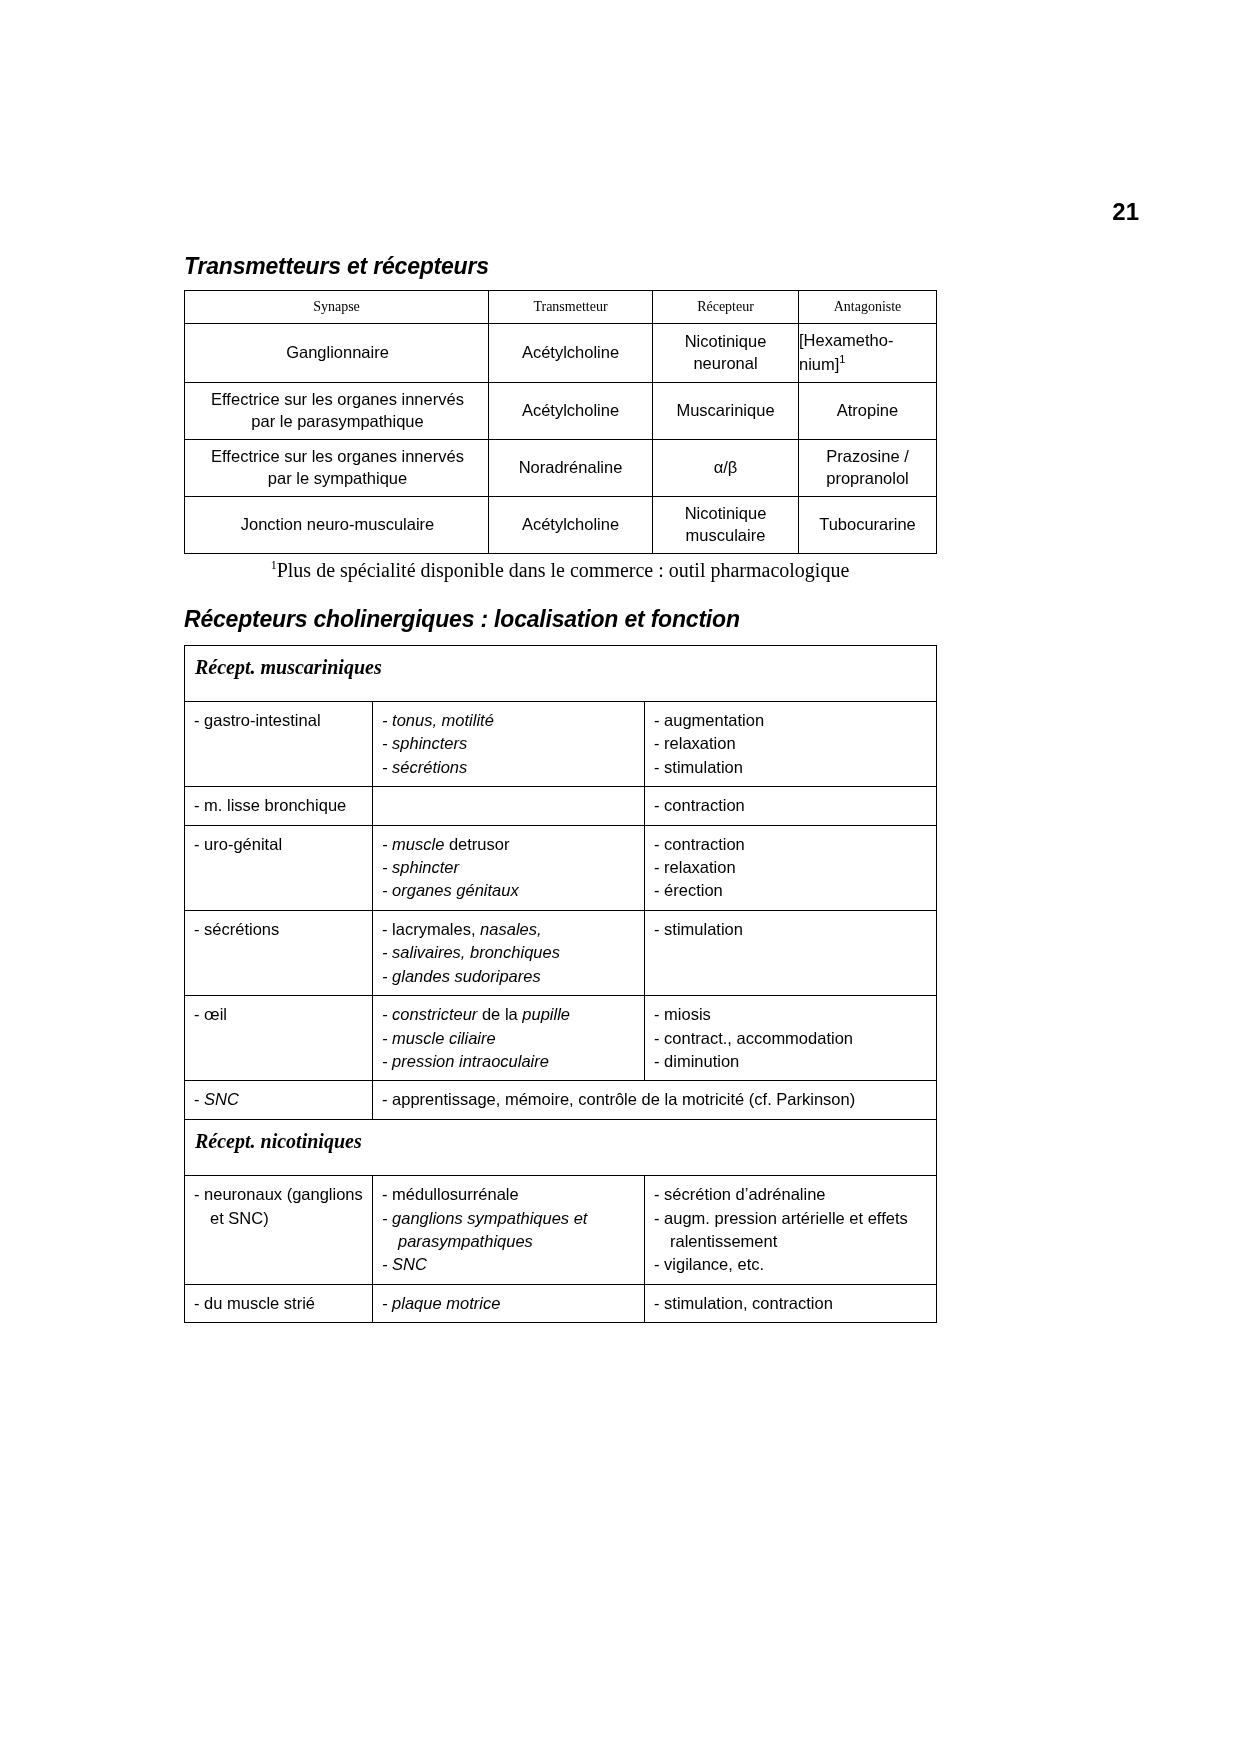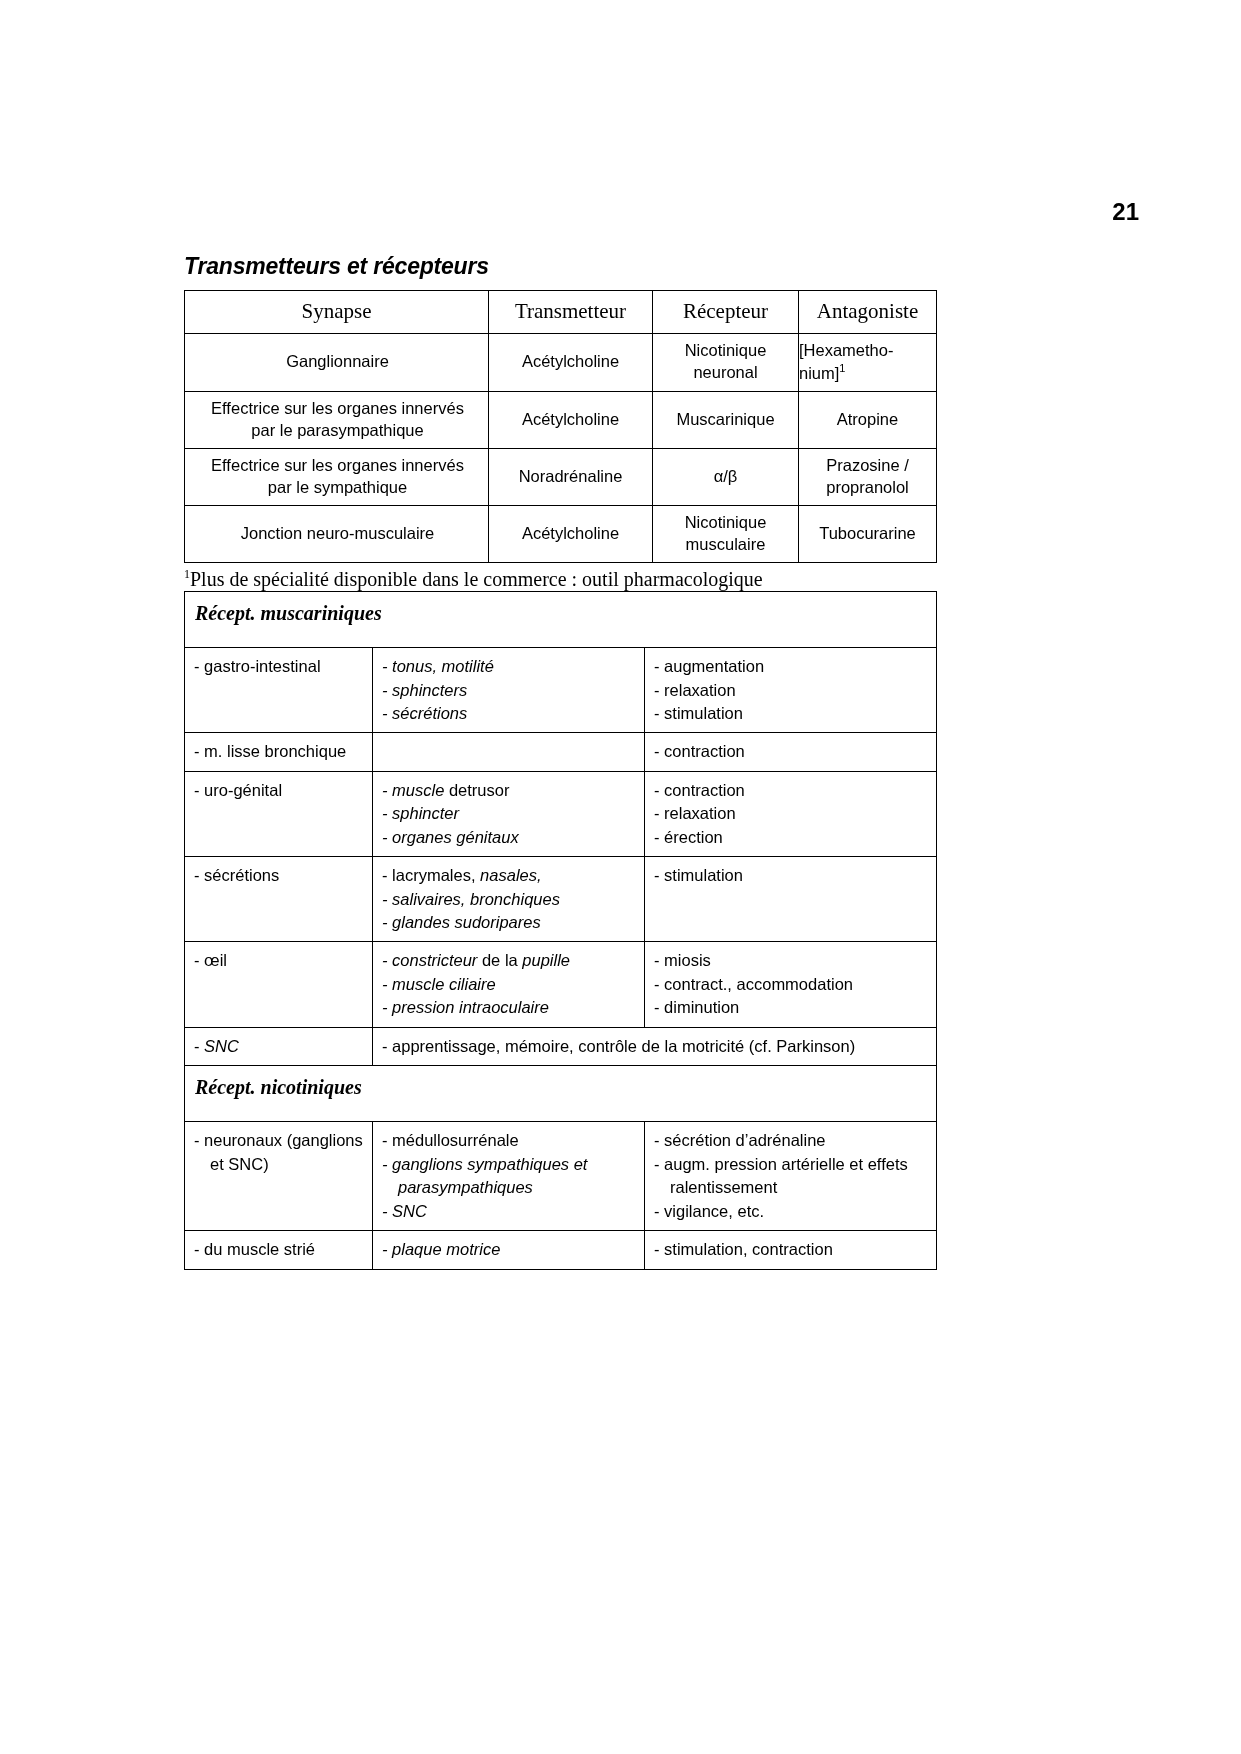--- a/index.html
+++ b/index.html
@@ -59,21 +59,21 @@
     border: 1.6px solid #000000;
     vertical-align: middle;
     padding: 6px 8px;
     font-size: 16.5px;
     line-height: 1.32;
     font-weight: normal;
   }
   
   #table-transmitters th {
     font-family: "Liberation Serif", serif;
-    font-size: 21px;
+    font-size: 14px;
     text-align: center;
     padding: 7px 8px;
   }
   #table-transmitters td {
     font-family: "Liberation Sans", sans-serif;
     font-size: 16.5px;
   }
   #table-transmitters td.c-synapse {
     text-align: center;
     padding-left: 10px;
@@ -91,20 +91,21 @@
   .col-synapse { width: 304px; }
   .col-transmetteur { width: 164px; }
   .col-recepteur { width: 146px; }
   .col-antagoniste { width: 138px; }
 
   .footnote {
     font-family: "Liberation Serif", serif;
     font-size: 20px;
     margin: 4px 0 0 0;
     line-height: 1.2;
+    text-align: center;
   }
   .footnote sup {
     font-size: 12px;
     vertical-align: super;
   }
   sup.fn {
     font-size: 11px;
     vertical-align: super;
   }
 
@@ -205,20 +206,21 @@
             <span class="line">Nicotinique</span>
             <span class="line">musculaire</span>
           </td>
           <td class="c-center">Tubocurarine</td>
         </tr>
       </tbody>
     </table>
 
     <p class="footnote"><sup>1</sup><span>Plus de spécialité disponible dans le commerce : outil pharmacologique</span></p>
 
+    <h2 class="section-heading second">Récepteurs cholinergiques : localisation et fonction</h2>
 
     <table class="doc-table" id="table-cholinergic">
       <colgroup>
         <col class="col-loc">
           <col class="col-detail">
           <col class="col-effect">
       </colgroup>
       <tbody>
 
         <tr>

